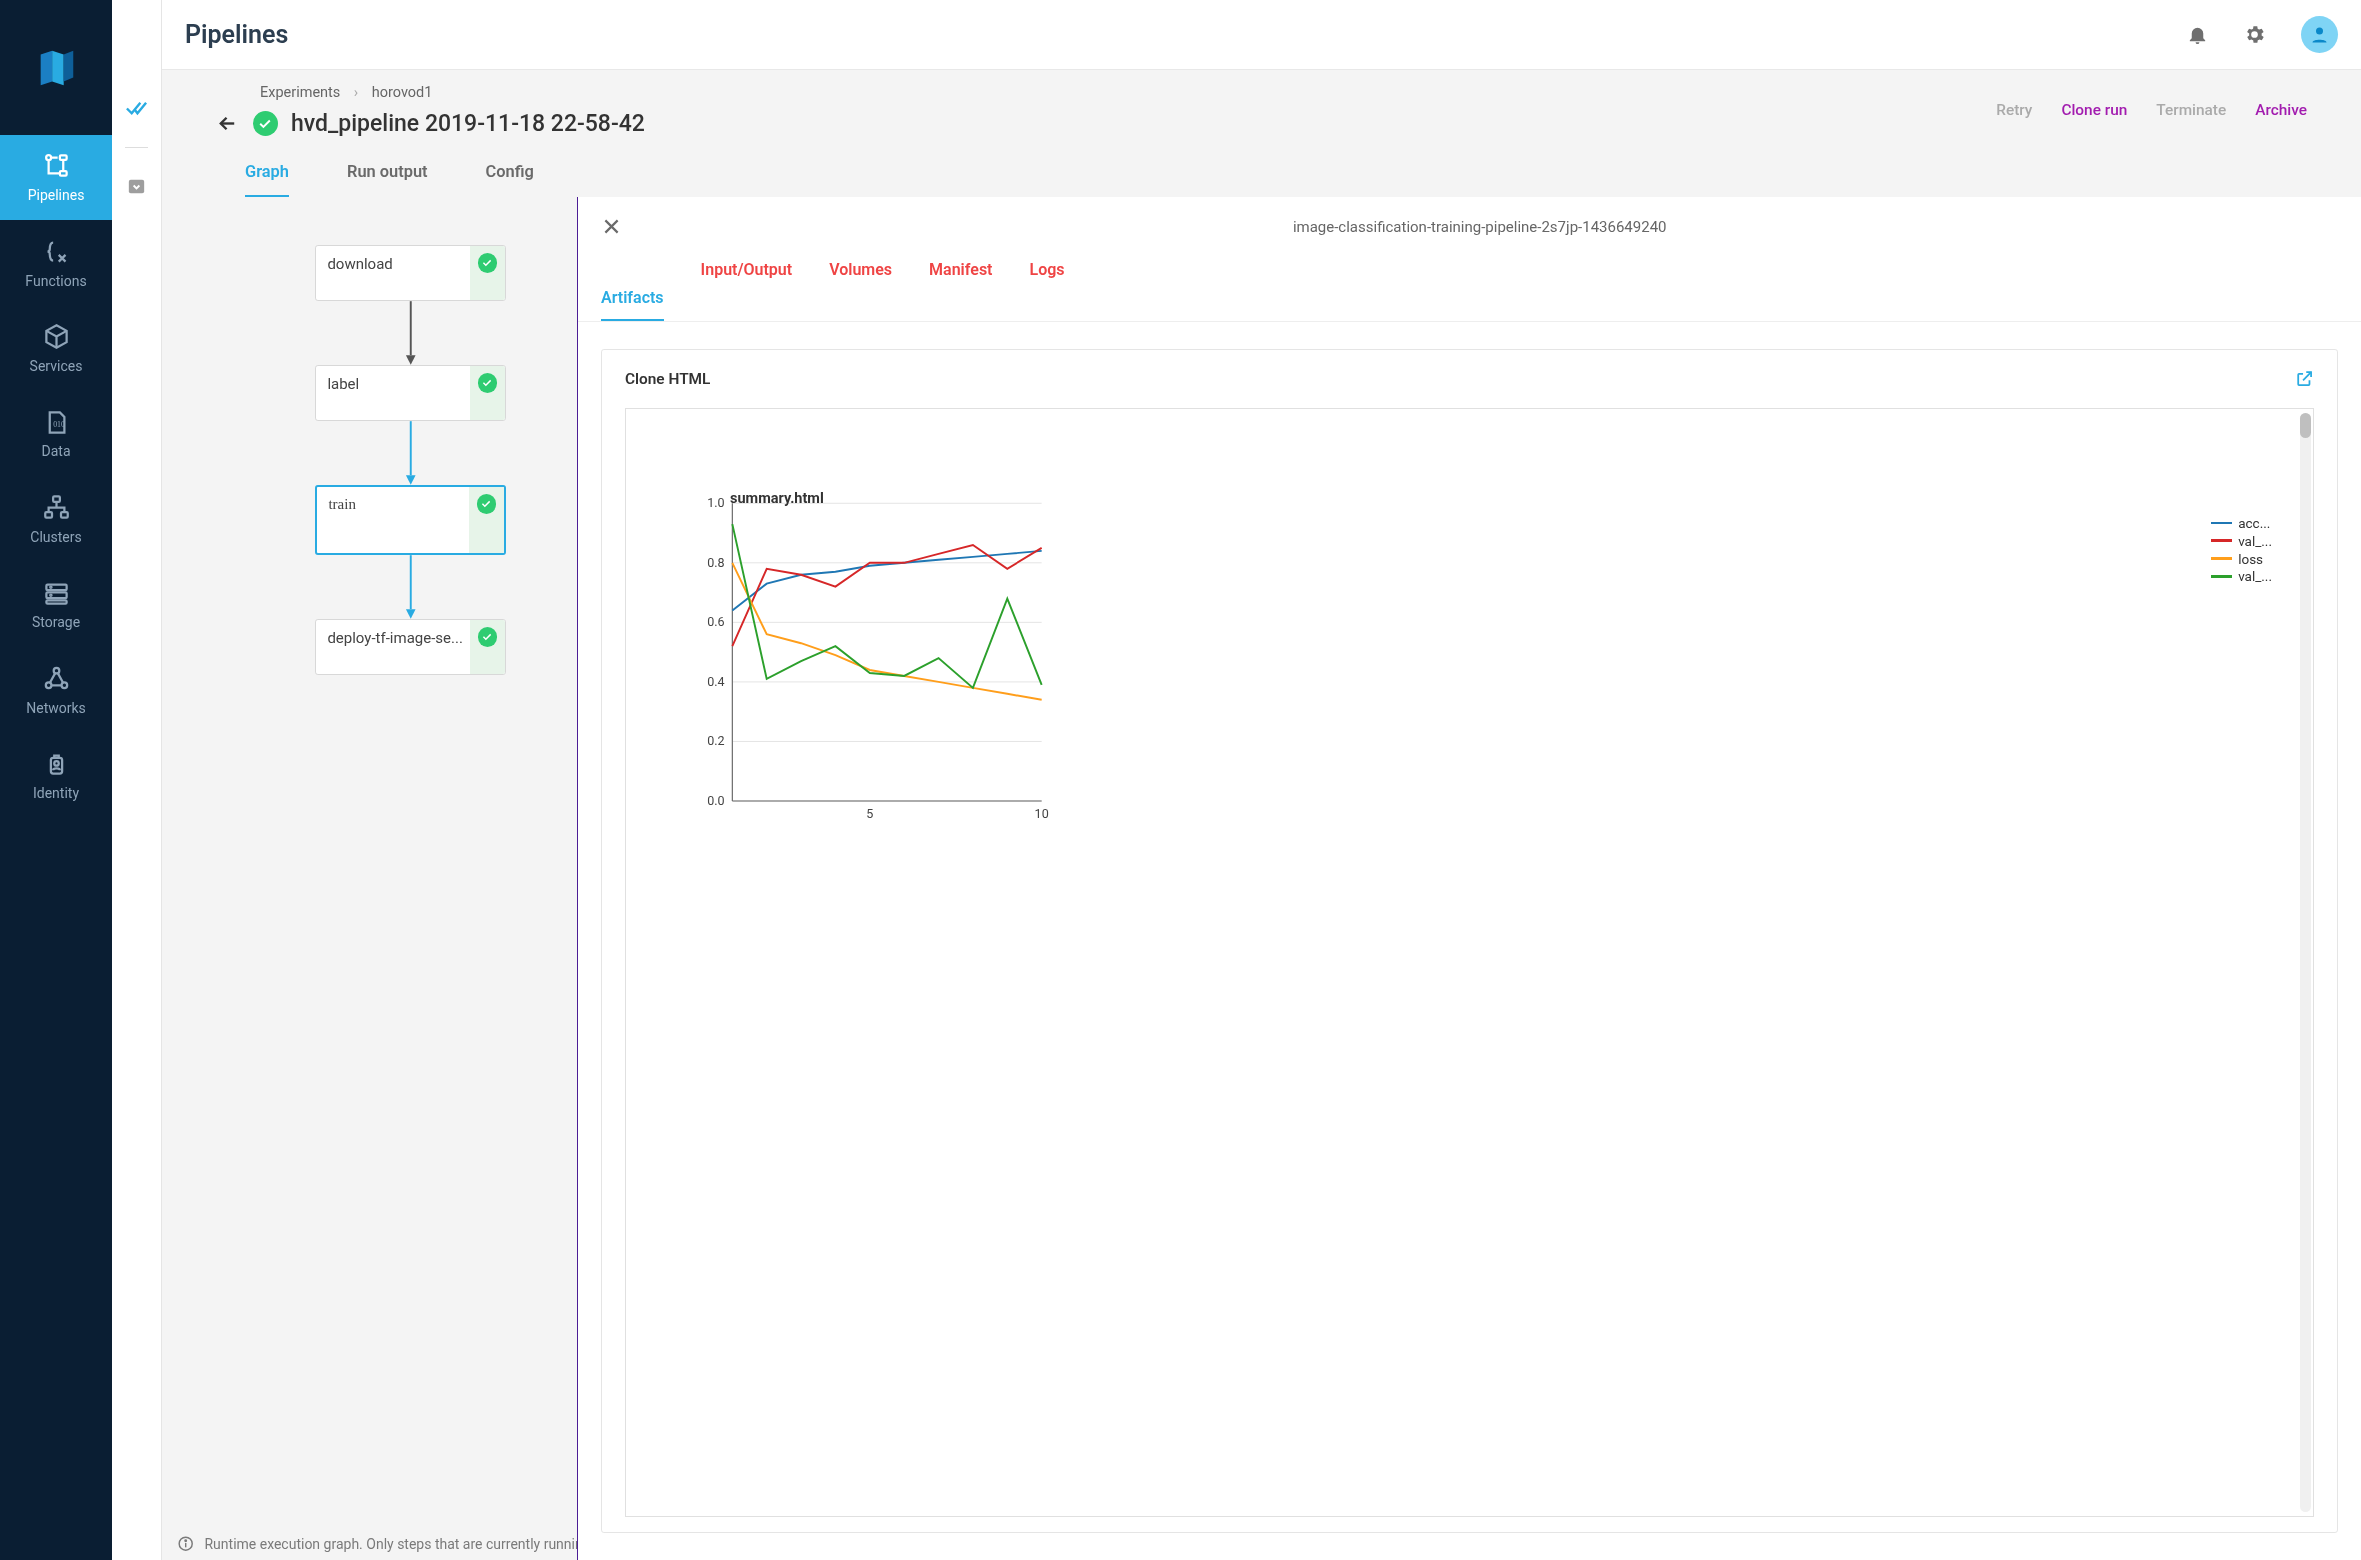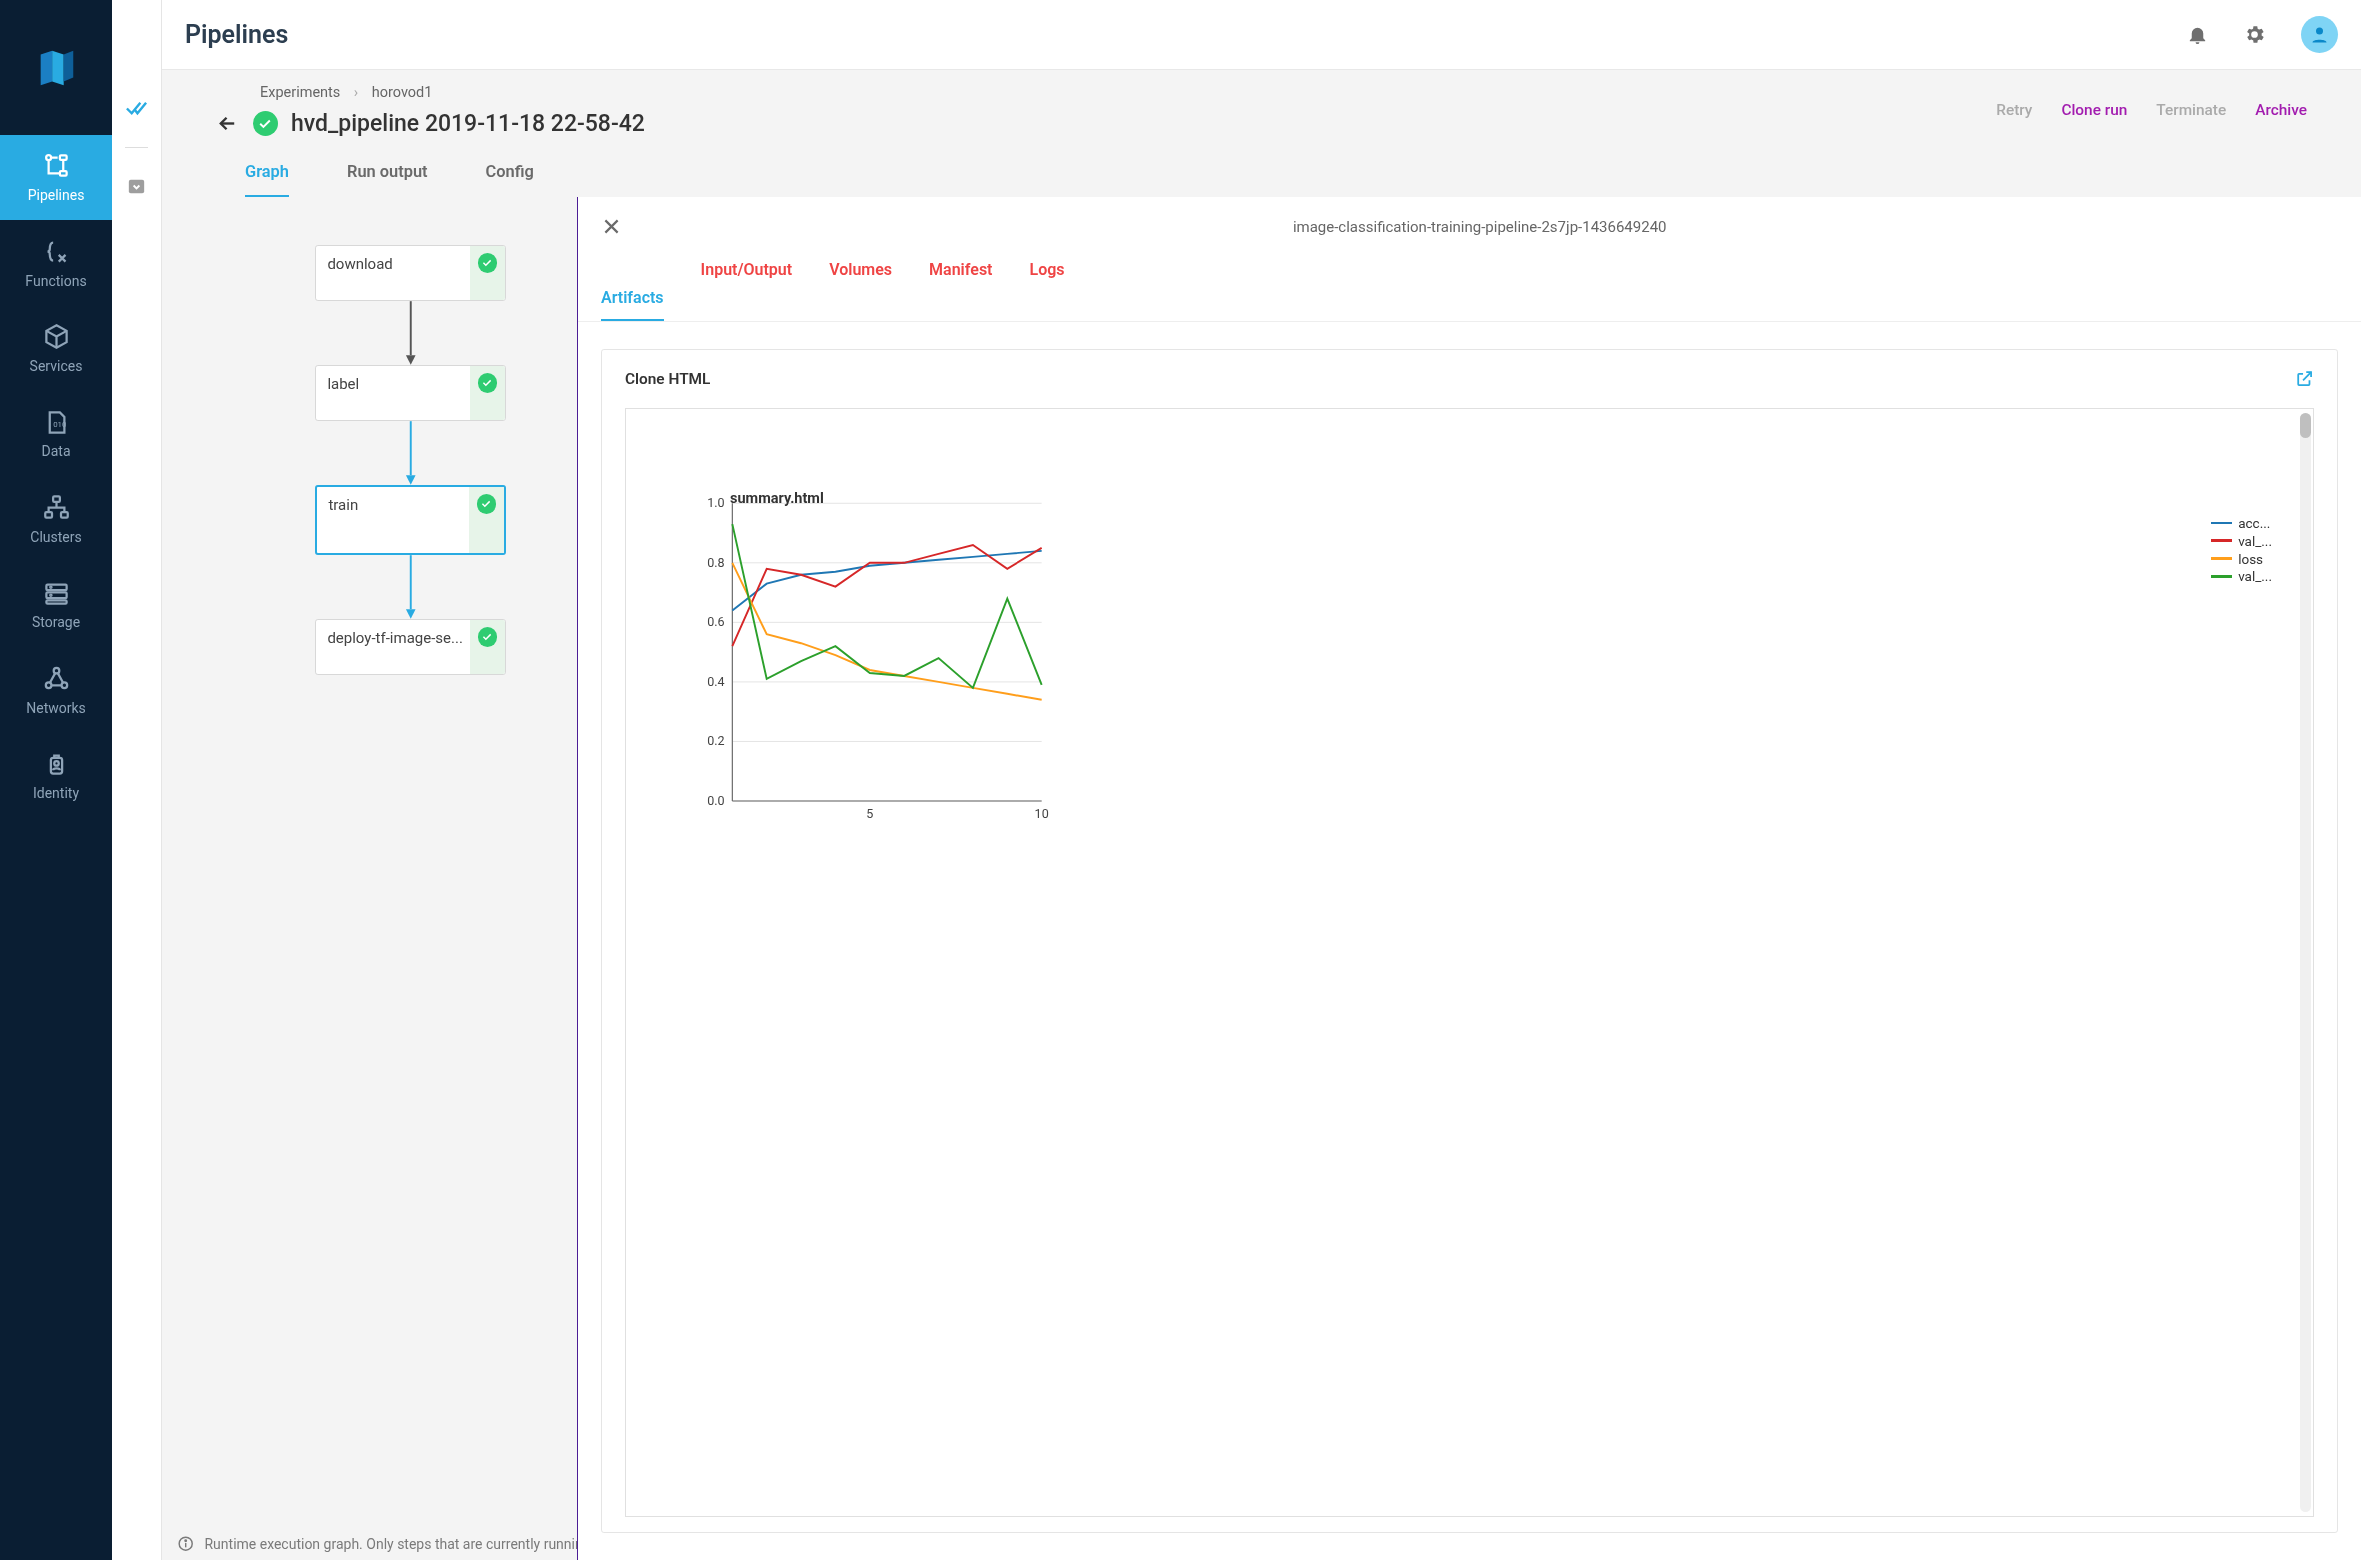--- a/index.html
+++ b/index.html
@@ -11,21 +11,21 @@
     width: 112px; flex: 0 0 112px; background: #0a1e33; display: flex; flex-direction: column;
     align-items: center; color: #8fa4b8;
   }
   .nav-logo { width: 100%; height: 135px; display: flex; align-items: center; justify-content: center; }
   .nav-logo svg { width: 46px; height: 46px; }
   .nav-item {
     width: 100%; padding: 17.4px 3.9px; display: flex; flex-direction: column; align-items: center;
     gap: 7.7px; cursor: pointer; font-size: 14px;
   }
   .nav-item.active { background: #29abe2; color: #fff; }
-  .nav-item .nav-icon { width: 27px; height: 27px; display: flex; justify-content: center; }
+  .nav-item .nav-icon { width: 27px; height: 27px; display: flex; justify-content: center; font-family: Liberation Serif, serif; }
   .nav-item .nav-icon svg { width: 27px; height: 27px; }
 
   
   .sub-rail {
     width: 50px; flex: 0 0 50px; background: #fff; border-right: 1px solid #e5e5e5;
     display: flex; flex-direction: column; align-items: center; padding-top: 97px; gap: 27px;
   }
   .sub-rail .sub-icon { width: 23px; height: 23px; color: #29abe2; cursor: pointer; }
   .sub-rail .sub-icon.muted { color: #9e9e9e; }
   .sub-rail hr { width: 23px; border: none; border-top: 1px solid #ddd; }
@@ -72,21 +72,21 @@
   .graph-pane {
     flex: 0 0 415px; background: #f4f4f4; position: relative; padding: 48px 15.4px 15.4px 97px;
     overflow: hidden;
   }
   .dag { display: flex; flex-direction: column; align-items: center; gap: 0; }
   .node-wrap { display: flex; flex-direction: column; align-items: center; }
   .node {
     width: 191px; height: 56px; background: #fff; border: 1.4px solid #d8d8d8; border-radius: 2.9px;
     display: flex; align-items: stretch; cursor: pointer; overflow: hidden;
   }
-  .node.selected { border: 2.4px solid #29abe2; height: 70px; }
+  .node.selected { border: 2.4px solid #29abe2; height: 70px; font-family: Liberation Serif, serif; }
   .node .node-label { flex: 1; padding: 9.7px 11.6px; font-size: 15px; color: #444; white-space: nowrap; overflow: hidden; text-overflow: ellipsis; display:flex; align-items:flex-start;}
   .node .node-status {
     width: 35px; background: #e7f4e9; display: flex; align-items: flex-start; justify-content: center;
     padding-top: 7.7px;
   }
   .node .node-status .mini-check {
     width: 19.3px; height: 19.3px; border-radius: 50%; background: #2ecc71; display: flex;
     align-items: center; justify-content: center;
   }
   .node .node-status .mini-check svg { width: 11.6px; height: 11.6px; color: #fff; }

